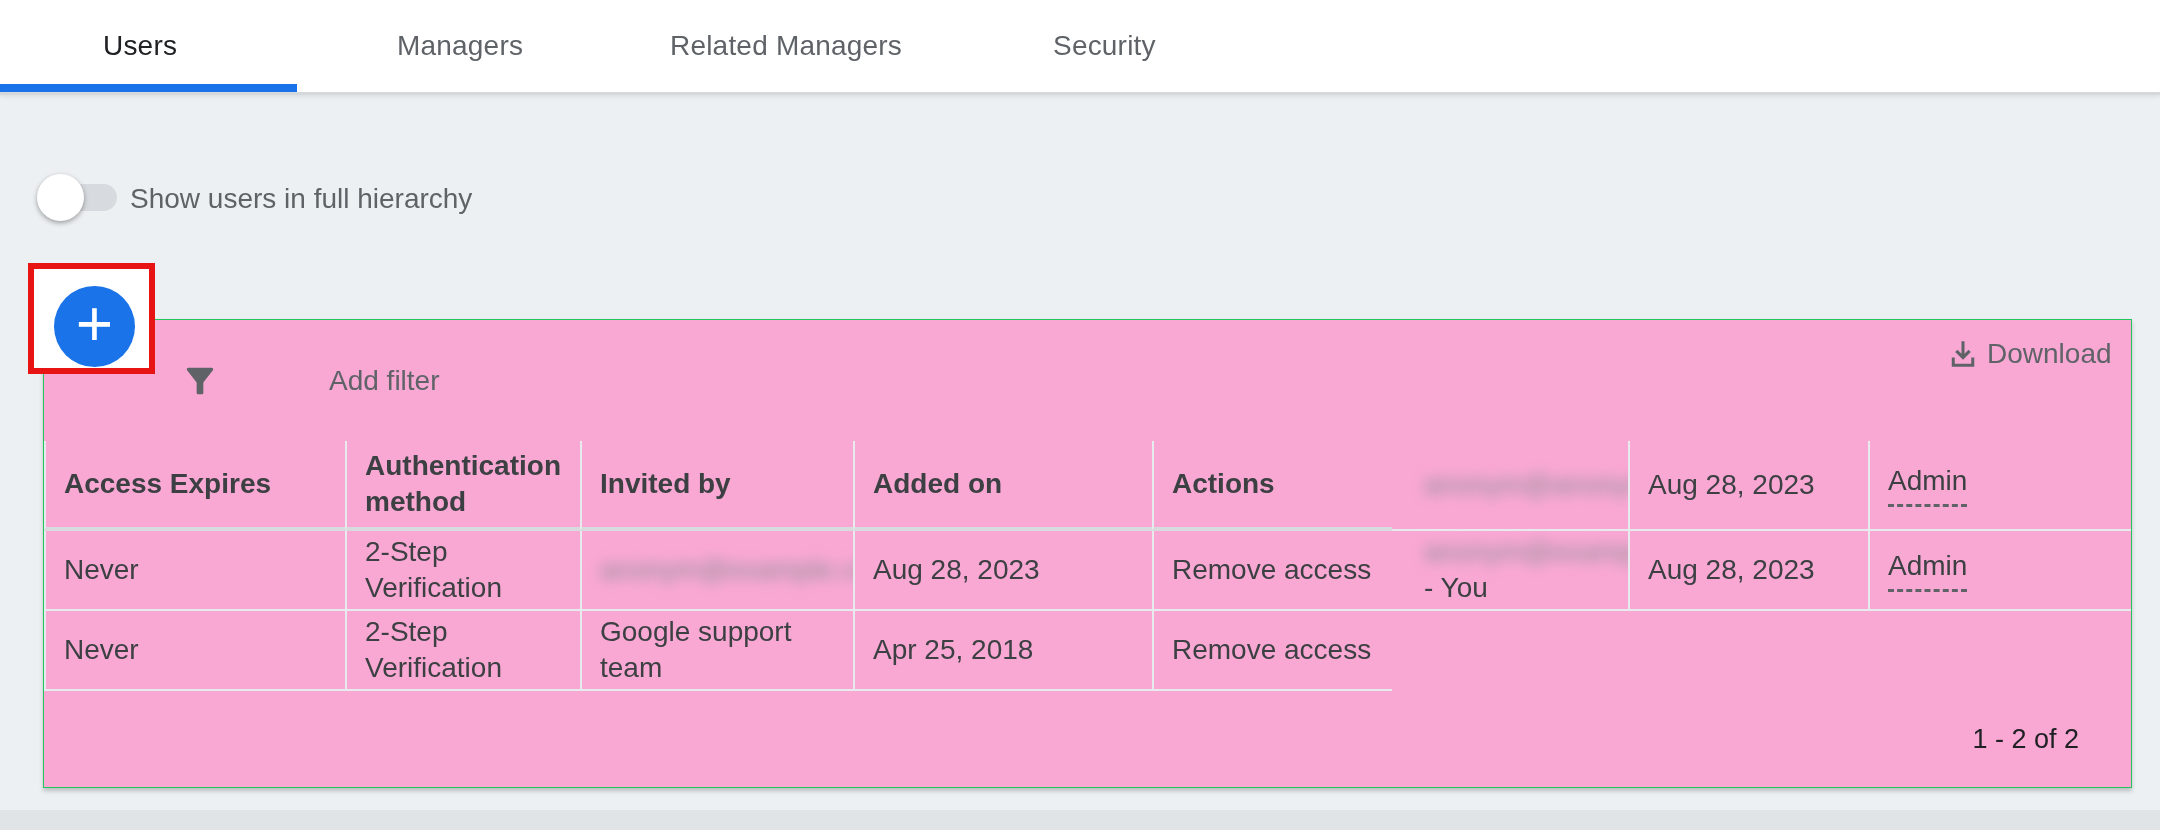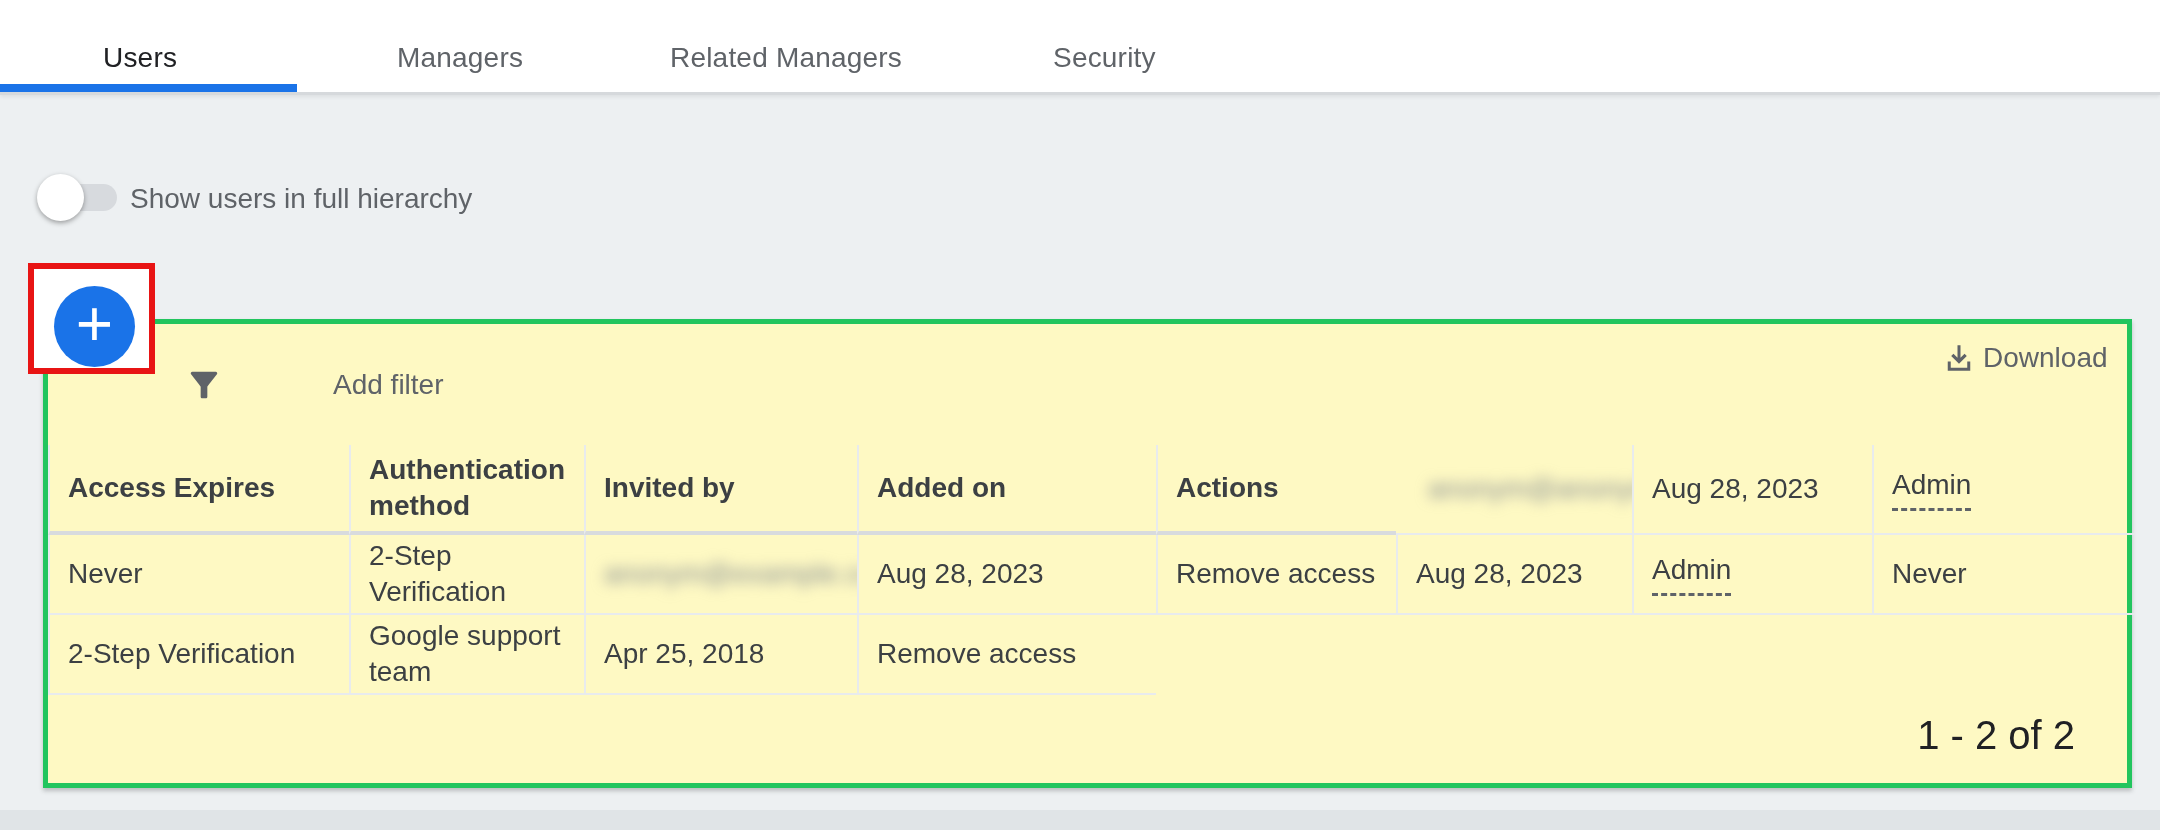--- a/index.html
+++ b/index.html
@@ -18,21 +18,20 @@
     background: #ffffff;
     border-bottom: 3px solid #d6d9dc;
     box-shadow: 0 2px 4px rgba(0,0,0,0.07);
     z-index: 5;
   }
   .tab {
     position: absolute; top: 0; height: 92px;
     display: flex; align-items: center;
     font-size: 28px; color: #5f6368; cursor: pointer;
     letter-spacing: 0.2px;
-    margin-top: 12px;
   }
   .tab.active { color: #202124; }
   .tab-users    { left: 103px; }
   .tab-managers { left: 397px; }
   .tab-related  { left: 670px; }
   .tab-security { left: 1053px; text-align: center; }
   .tab-underline {
     position: absolute; left: 0; top: 84px; width: 297px; height: 8px;
     background: #1a73e8;
   }
@@ -64,22 +63,22 @@
     display: flex; align-items: center; justify-content: center;
   }
   .fab span {
     color: #ffffff; font-size: 64px; font-weight: 300;
     line-height: 1; margin-top: -6px;
   }
 
   
   .card {
     position: absolute; left: 43px; top: 319px; width: 2089px; height: 469px;
-    background: #fef9c3;
-    border: 5px solid #22c55e;
+    background: #f9a8d4;
+    border: 1px solid #22c55e;
     box-shadow: 0 3px 4px rgba(60,64,67,0.28);
     z-index: 10;
   }
 
   
   .card-toolbar { position: absolute; left: 0; top: 0; width: 100%; height: 121px; }
   .filter-icon-btn {
     position: absolute; left: 136px; top: 41px; width: 40px; height: 40px;
     background: none; border: none; cursor: pointer; color: #5f6368;
   }
@@ -122,21 +121,21 @@
   }
   .blurred {
     filter: blur(7px); color: #878d93; user-select: none; white-space: nowrap;
   }
   .two-line { display: flex; flex-direction: column; justify-content: center; align-items: flex-start; }
 
   
   .card-footer {
     position: absolute; left: 0; bottom: 0; width: 100%; height: 96px;
     display: flex; align-items: center; justify-content: flex-end;
-    padding-right: 52px; font-size: 40px; color: #202124;
+    padding-right: 52px; font-size: 27px; color: #202124;
   }
 
   .bottom-strip {
     position: absolute; left: 0; top: 810px; width: 2160px; height: 20px;
     background: #e0e4e7; z-index: 1;
   }
 
   svg { display: block; }
 </style>
 </head>
@@ -199,20 +198,24 @@
       <span class="dashed-underline">Admin</span>
     </div>
     <div class="cell vline">Never</div>
     <div class="cell vline">2-Step Verification</div>
     <div class="cell vline">
       <span class="blurred">anonym@example.com</span>
     </div>
     <div class="cell vline">Aug 28, 2023</div>
     <div class="cell vline">Remove access</div>
 
+    <div class="cell first two-line">
+      <span class="blurred">anonym@example.com</span>
+      <span>- You</span>
+    </div>
     <div class="cell vline">Aug 28, 2023</div>
     <div class="cell vline">
       <span class="dashed-underline">Admin</span>
     </div>
     <div class="cell vline">Never</div>
     <div class="cell vline">2-Step Verification</div>
     <div class="cell vline">Google support team</div>
     <div class="cell vline">Apr 25, 2018</div>
     <div class="cell vline">Remove access</div>
   </div>

